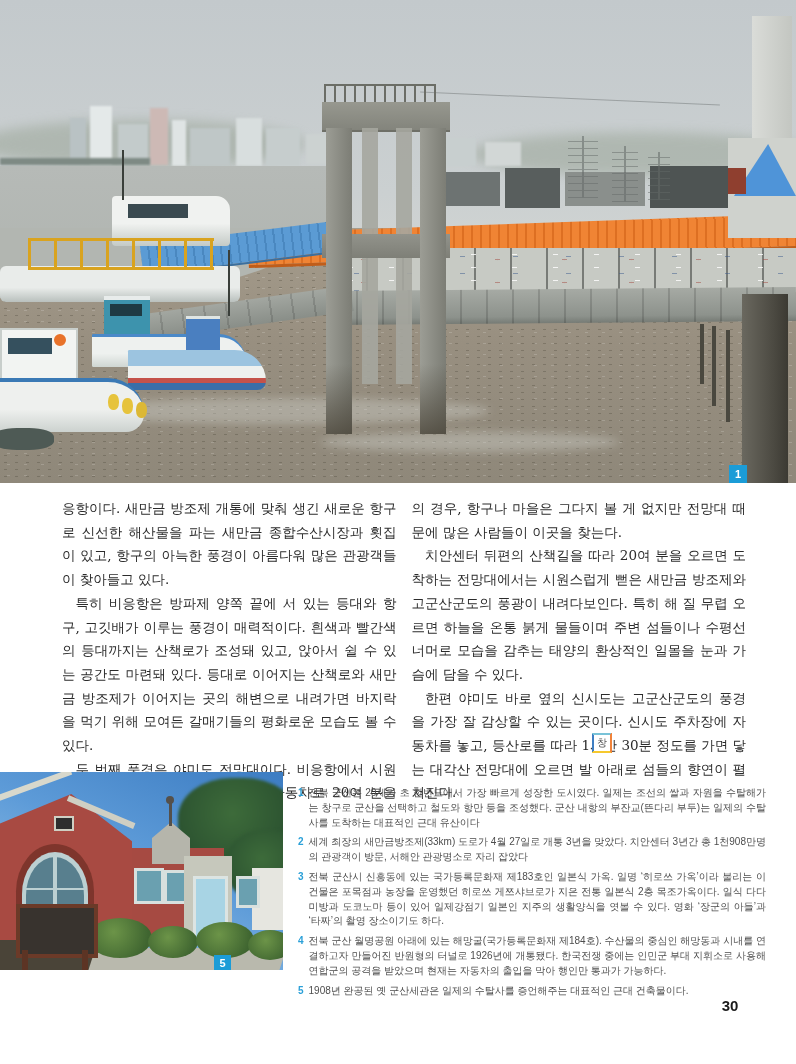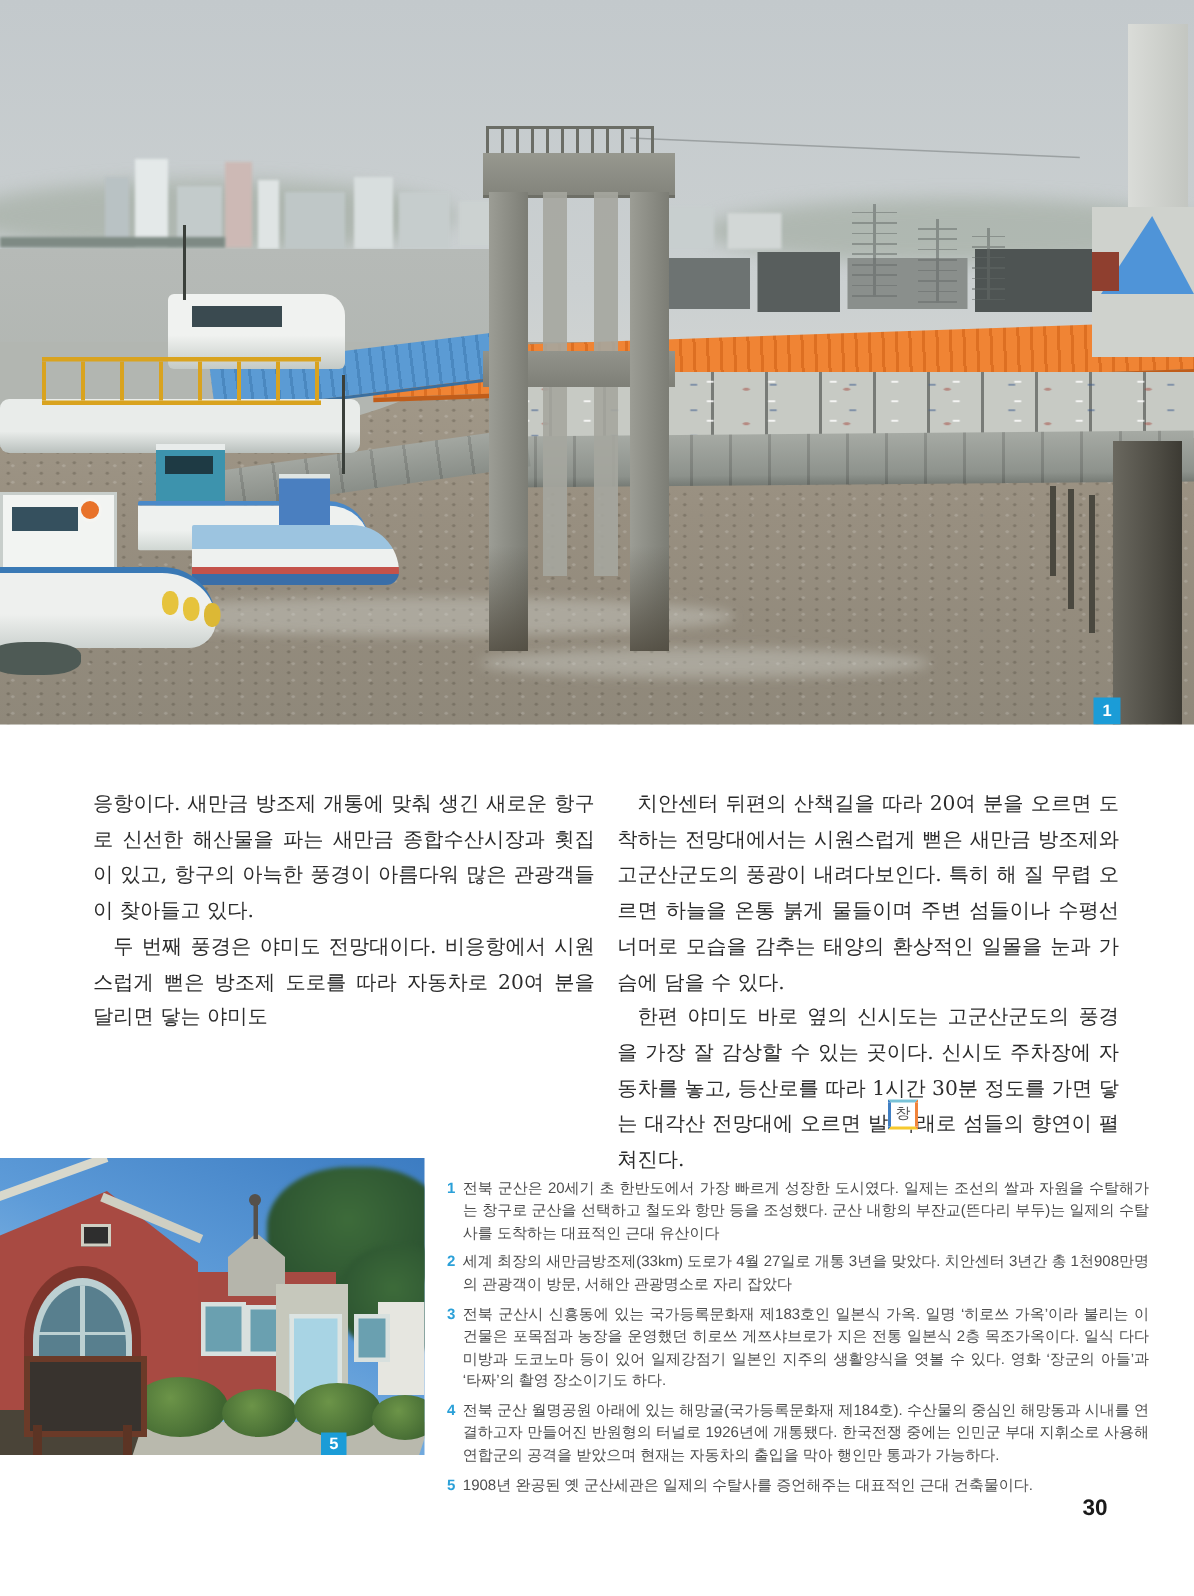--- a/index.html
+++ b/index.html
@@ -77,21 +77,21 @@
   .pier-col{position:absolute;left:742px;top:294px;width:46px;height:189px;
        background:linear-gradient(90deg,#6a685f,#4b4941 70%,#3c3a33);}
   .piling{position:absolute;width:4px;background:#4a483f;}
   .boat{position:absolute;}
   .badge{position:absolute;width:18px;height:18px;background:#1b9cd7;color:#fff;
          font:bold 11px/18px "Liberation Sans","DejaVu Sans",sans-serif;text-align:center;}
 
   
   .article{position:absolute;left:62px;top:497px;width:684px;display:flex;gap:15px;
        font-family:"DejaVu Serif","Liberation Serif",serif;color:#2b2b2b;}
-  .col{width:335px;font-size:13.5px;line-height:23.7px;text-align:justify;word-break:break-all;margin-top:28px;}
+  .col{width:335px;font-size:13.5px;line-height:23.7px;text-align:justify;word-break:break-all;}
   .col p{margin:0;}
   .col p.ind{text-indent:1em;}
   .endmark{position:absolute;left:592px;top:733px;width:16px;height:16px;background:#fff;
        border:2px solid;border-image:conic-gradient(from 45deg,#f0833a 0 25%,#f6c92e 25% 50%,#3f7ec2 50% 75%,#79c3d8 75% 100%) 1;
        color:#555;font:10px/15px "DejaVu Serif","Liberation Serif",serif;text-align:center;}
 
   
   .photo-brick{position:absolute;left:0;top:772px;width:283px;height:198px;overflow:hidden;
        background:linear-gradient(205deg,#3c7cc2 0%,#5d9bd8 45%,#a7cfec 100%);}
   .tree{position:absolute;background:radial-gradient(circle at 45% 40%,#3d6b3a,#2b5230 70%);
@@ -227,23 +227,25 @@
     <div class="boat" style="left:122px;top:398px;width:11px;height:16px;background:#e6c33c;border-radius:45%;"></div>
     <div class="boat" style="left:136px;top:402px;width:11px;height:16px;background:#dcb835;border-radius:45%;"></div>
     <div class="boat" style="left:-8px;top:428px;width:62px;height:22px;background:#4e5a55;border-radius:40%;"></div>
 
     <span class="badge" style="left:729px;top:465px;">1</span>
   </figure>
 
   <section class="article">
     <div class="col">
       <p>응항이다. 새만금 방조제 개통에 맞춰 생긴 새로운 항구로 신선한 해산물을 파는 새만금 종합수산시장과 횟집이 있고, 항구의 아늑한 풍경이 아름다워 많은 관광객들이 찾아들고 있다.</p>
+      <p class="ind">특히 비응항은 방파제 양쪽 끝에 서 있는 등대와 항구, 고깃배가 이루는 풍경이 매력적이다. 흰색과 빨간색의 등대까지는 산책로가 조성돼 있고, 앉아서 쉴 수 있는 공간도 마련돼 있다. 등대로 이어지는 산책로와 새만금 방조제가 이어지는 곳의 해변으로 내려가면 바지락을 먹기 위해 모여든 갈매기들의 평화로운 모습도 볼 수 있다.</p>
       <p class="ind">두 번째 풍경은 야미도 전망대이다. 비응항에서 시원스럽게 뻗은 방조제 도로를 따라 자동차로 20여 분을 달리면 닿는 야미도</p>
     </div>
     <div class="col">
+      <p>의 경우, 항구나 마을은 그다지 볼 게 없지만 전망대 때문에 많은 사람들이 이곳을 찾는다.</p>
       <p class="ind">치안센터 뒤편의 산책길을 따라 20여 분을 오르면 도착하는 전망대에서는 시원스럽게 뻗은 새만금 방조제와 고군산군도의 풍광이 내려다보인다. 특히 해 질 무렵 오르면 하늘을 온통 붉게 물들이며 주변 섬들이나 수평선 너머로 모습을 감추는 태양의 환상적인 일몰을 눈과 가슴에 담을 수 있다.</p>
       <p class="ind">한편 야미도 바로 옆의 신시도는 고군산군도의 풍경을 가장 잘 감상할 수 있는 곳이다. 신시도 주차장에 자동차를 놓고, 등산로를 따라 1시간 30분 정도를 가면 닿는 대각산 전망대에 오르면 발 아래로 섬들의 향연이 펼쳐진다.</p>
     </div>
   </section>
   <span class="endmark">창</span>
 
   <figure class="photo-brick" style="margin:0;">
     <div class="tree" style="left:178px;top:6px;width:120px;height:88px;"></div>
     <div class="tree" style="left:226px;top:58px;width:80px;height:72px;"></div>
     <div class="bk-far"></div>

